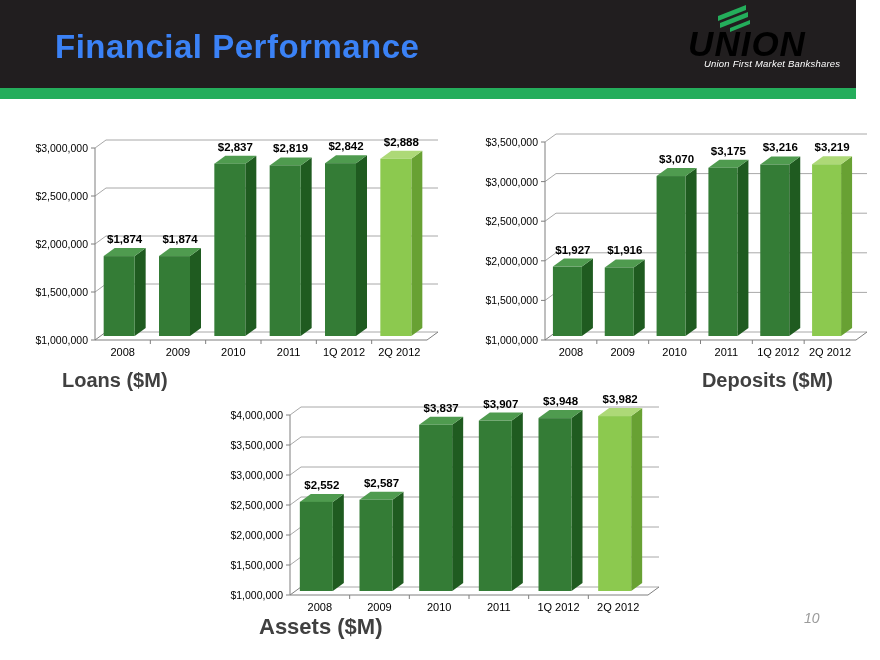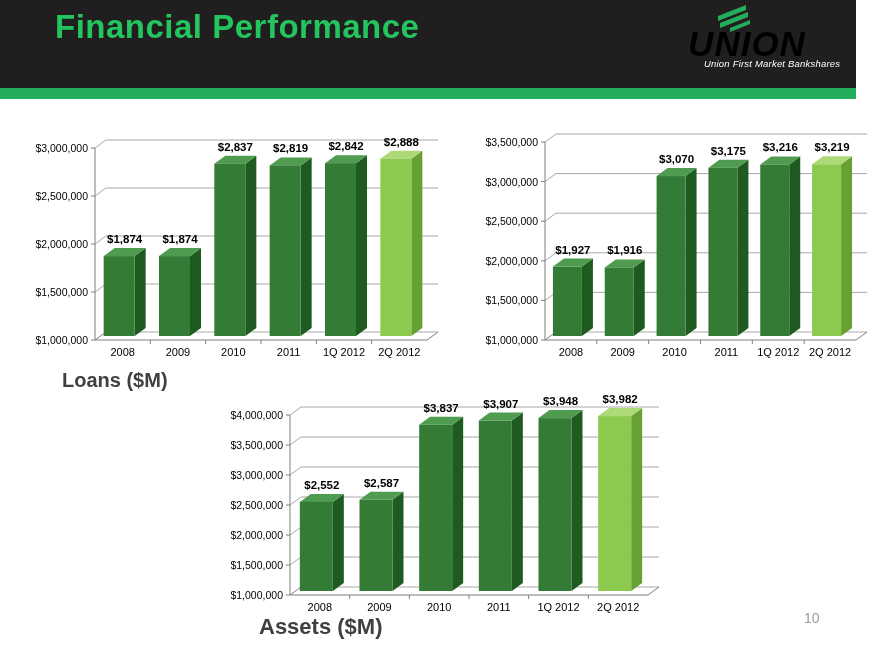--- a/index.html
+++ b/index.html
@@ -2,21 +2,21 @@
 <html><head>
 <meta charset="utf-8">
 <style>
   * { margin:0; padding:0; box-sizing:border-box; }
   html,body { width:880px; height:660px; background:#fff; overflow:hidden;
               font-family:"Liberation Sans", sans-serif; }
   .stage { position:relative; width:880px; height:660px; background:#fff; }
 
   
   .header { position:absolute; left:0; top:0; width:856px; height:88px; background:#211E1F; }
-  .page-title { position:absolute; left:55px; top:8px; color:#22c55e;
+  .page-title { position:absolute; left:55px; top:28px; color:#3b82f6;
                 font-size:33px; font-weight:bold; letter-spacing:0.5px; }
   .accent-bar { position:absolute; left:0; top:88px; width:856px; height:11px; background:#24AD5B; }
 
   
   .logo { position:absolute; right:34px; top:4px; width:150px; height:82px; text-align:right;font-style:italic; }
   .logo svg { display:block; }
   .logo-tagline { color:#fff; font-size:9.5px; letter-spacing:0.2px; white-space:nowrap; margin-top:-2px;margin-left:32px; }
 
   
   .chart-host { position:absolute; }
@@ -24,21 +24,21 @@
   #chart1 { left:453px; top:122px; width:424px; height:246px; }
   #chart2 { left:224px; top:390px; width:440px; height:230px; }
   svg text { fill:#000; font-family:"Liberation Sans", sans-serif; }
 
   
   .chart-title { position:absolute; font-weight:bold; color:#404040; font-size:20px; }
   #title0 { left:62px;  top:369px; }
   #title1 { left:653px; top:369px; width:180px; text-align:right; }
   #title2 { left:259px; top:614px; width:440px; text-align:left; font-size:22px; }
 
-  .page-number { position:absolute; left:804px; top:610px; color:#9B9B9B; font-size:14px; }
+  .page-number { position:absolute; left:804px; top:610px; color:#9B9B9B; font-size:14px;font-style:italic; }
 </style>
 </head>
 <body>
 
 <div class="stage">
 
   <div class="header">
     <div class="page-title">Financial Performance</div>
 
     <div class="logo">
@@ -226,17 +226,18 @@
         <text x="336.49999999999994" y="15.120000000000005" text-anchor="middle" font-size="11.5" font-weight="bold">$3,948</text>
         <text x="334.5" y="221" text-anchor="middle" font-size="11">1Q 2012</text>
         <polygon points="407.16666666666663,26.080000000000013 418.16666666666663,18.080000000000013 418.16666666666663,193 407.16666666666663,201" fill="#68A133"></polygon>
         <polygon points="374.16666666666663,26.080000000000013 385.16666666666663,18.080000000000013 418.16666666666663,18.080000000000013 407.16666666666663,26.080000000000013" fill="#ADD977"></polygon>
         <rect x="374.16666666666663" y="26.080000000000013" width="33" height="174.92" fill="#8CC94F"></rect>
         <text x="396.16666666666663" y="13.080000000000013" text-anchor="middle" font-size="11.5" font-weight="bold">$3,982</text>
         <text x="394.16666666666663" y="221" text-anchor="middle" font-size="11">2Q 2012</text>
       </svg></div>
 
   <div id="title0" class="chart-title">Loans ($M)</div>
+  <div id="title1" class="chart-title">Deposits ($M)</div>
   <div id="title2" class="chart-title">Assets ($M)</div>
 
   <div class="page-number">10</div>
 
 </div>
 
 </body></html>

